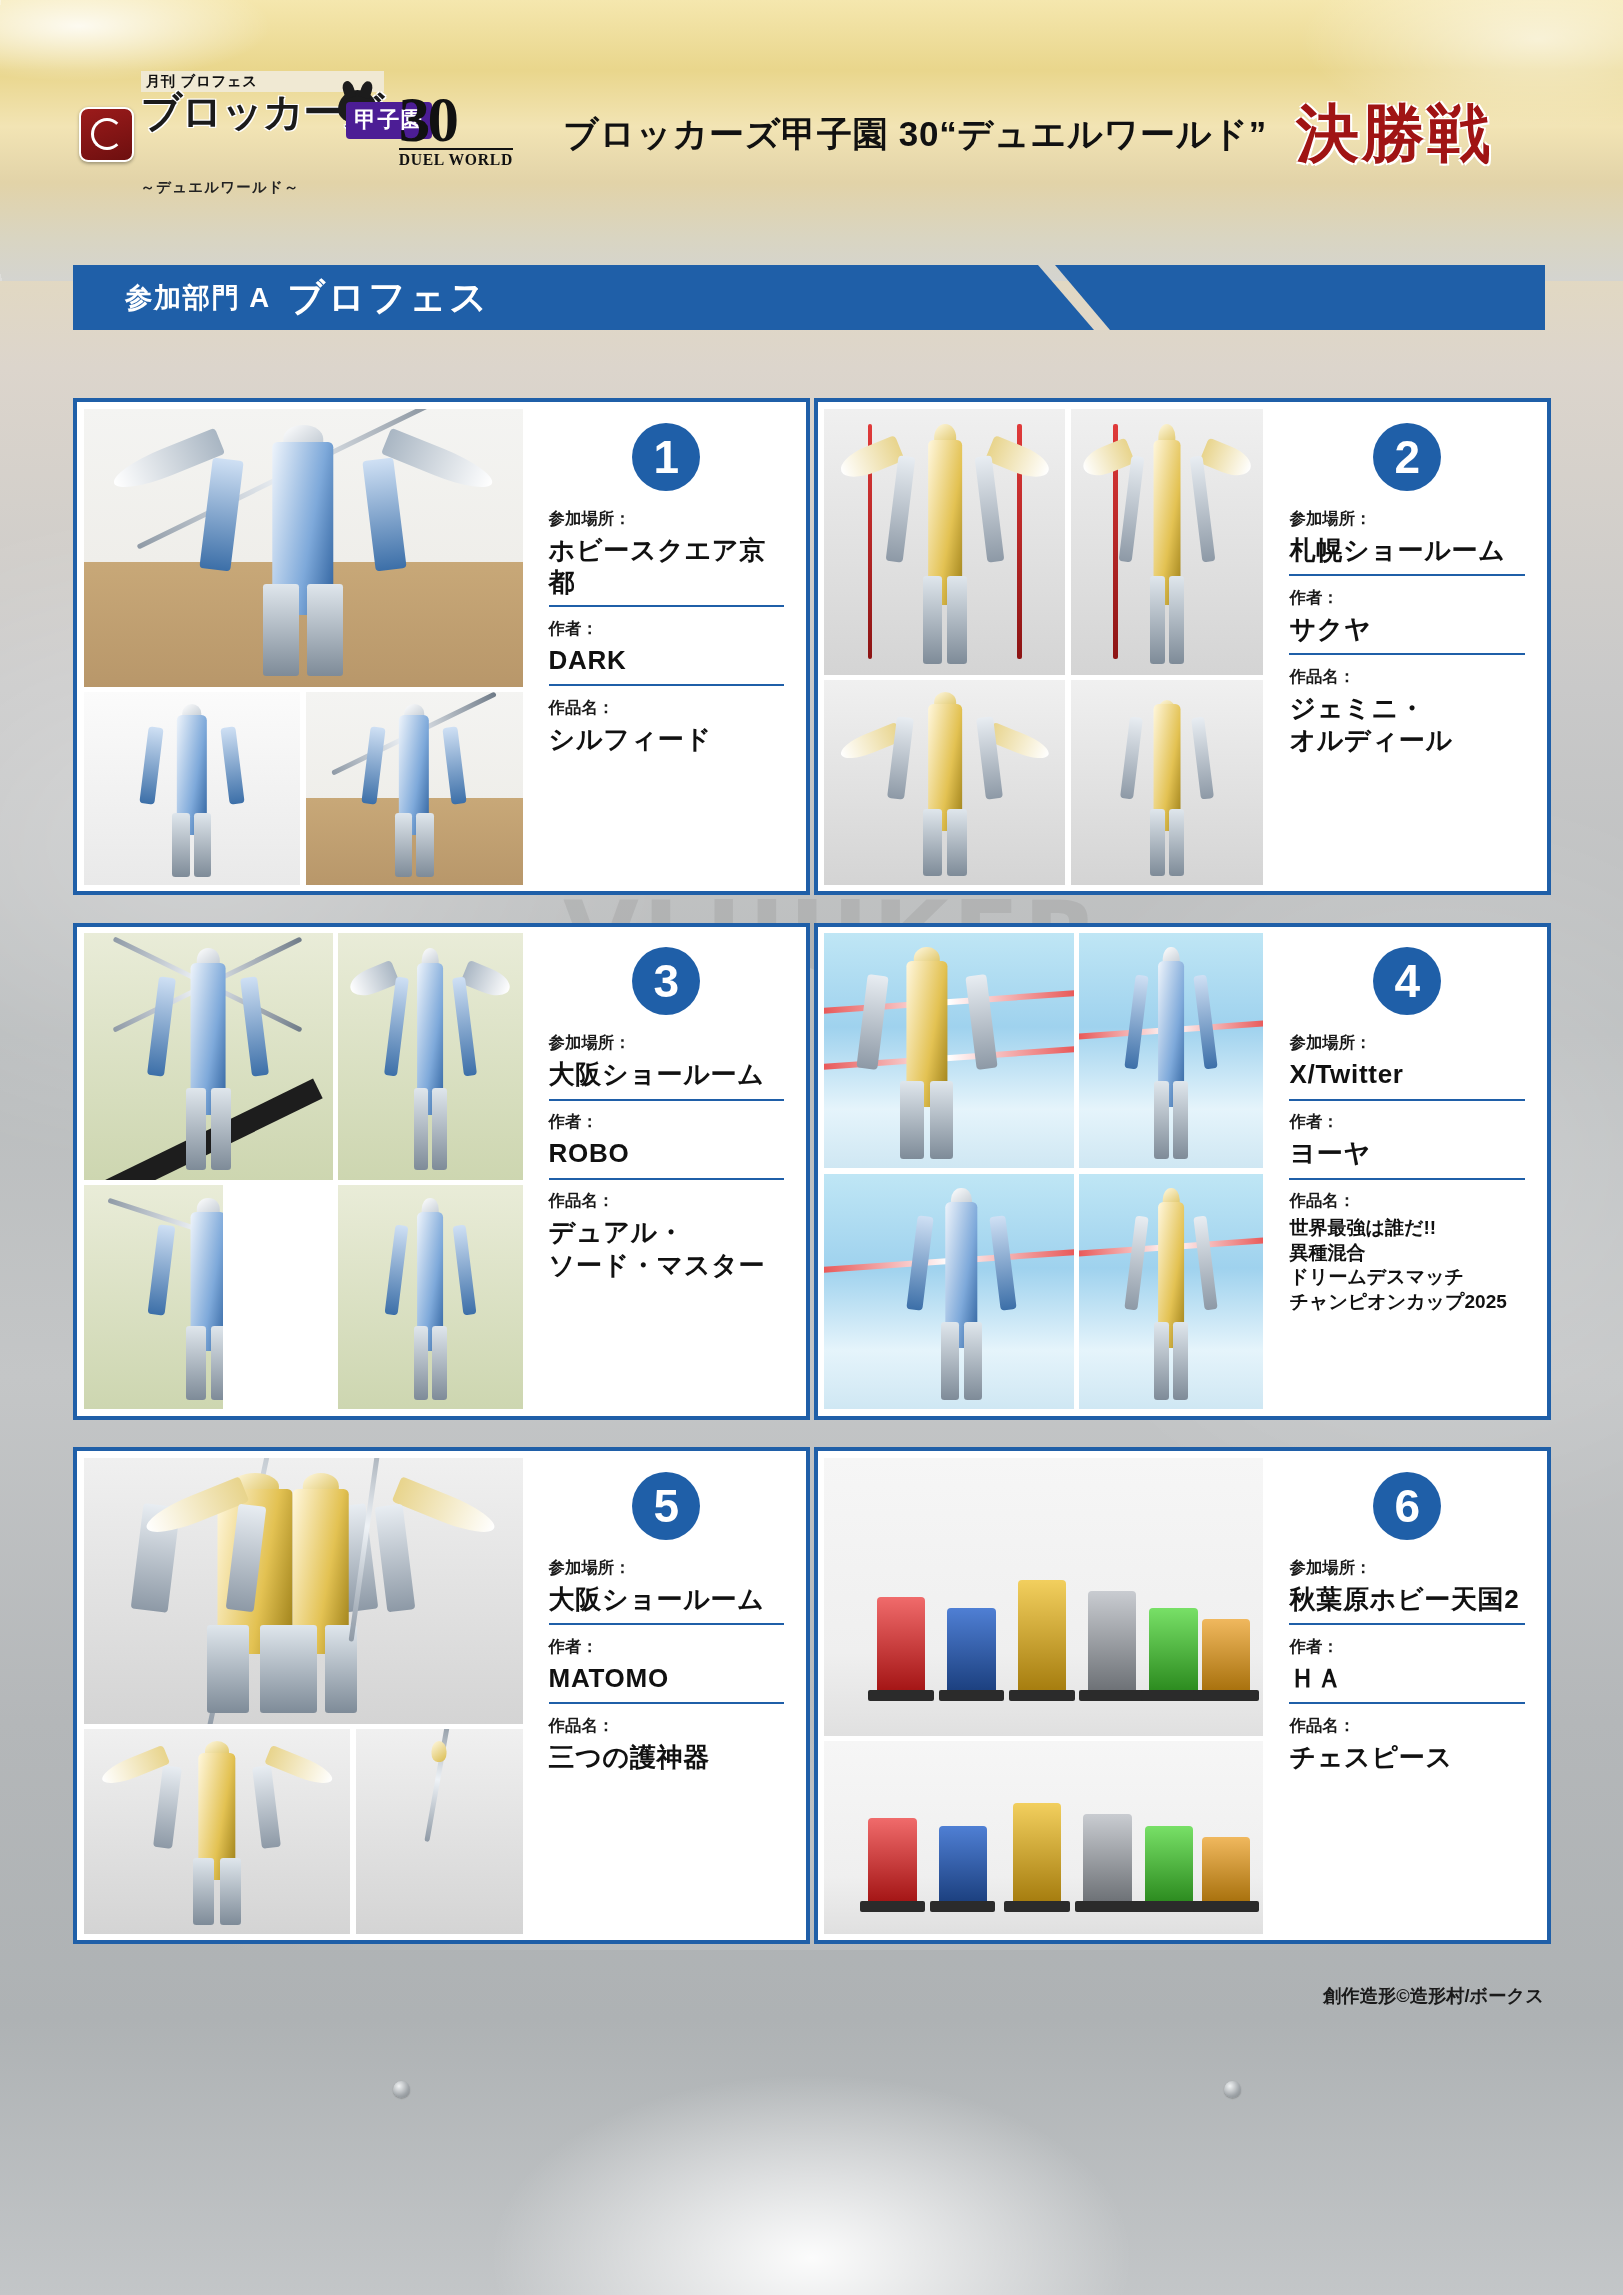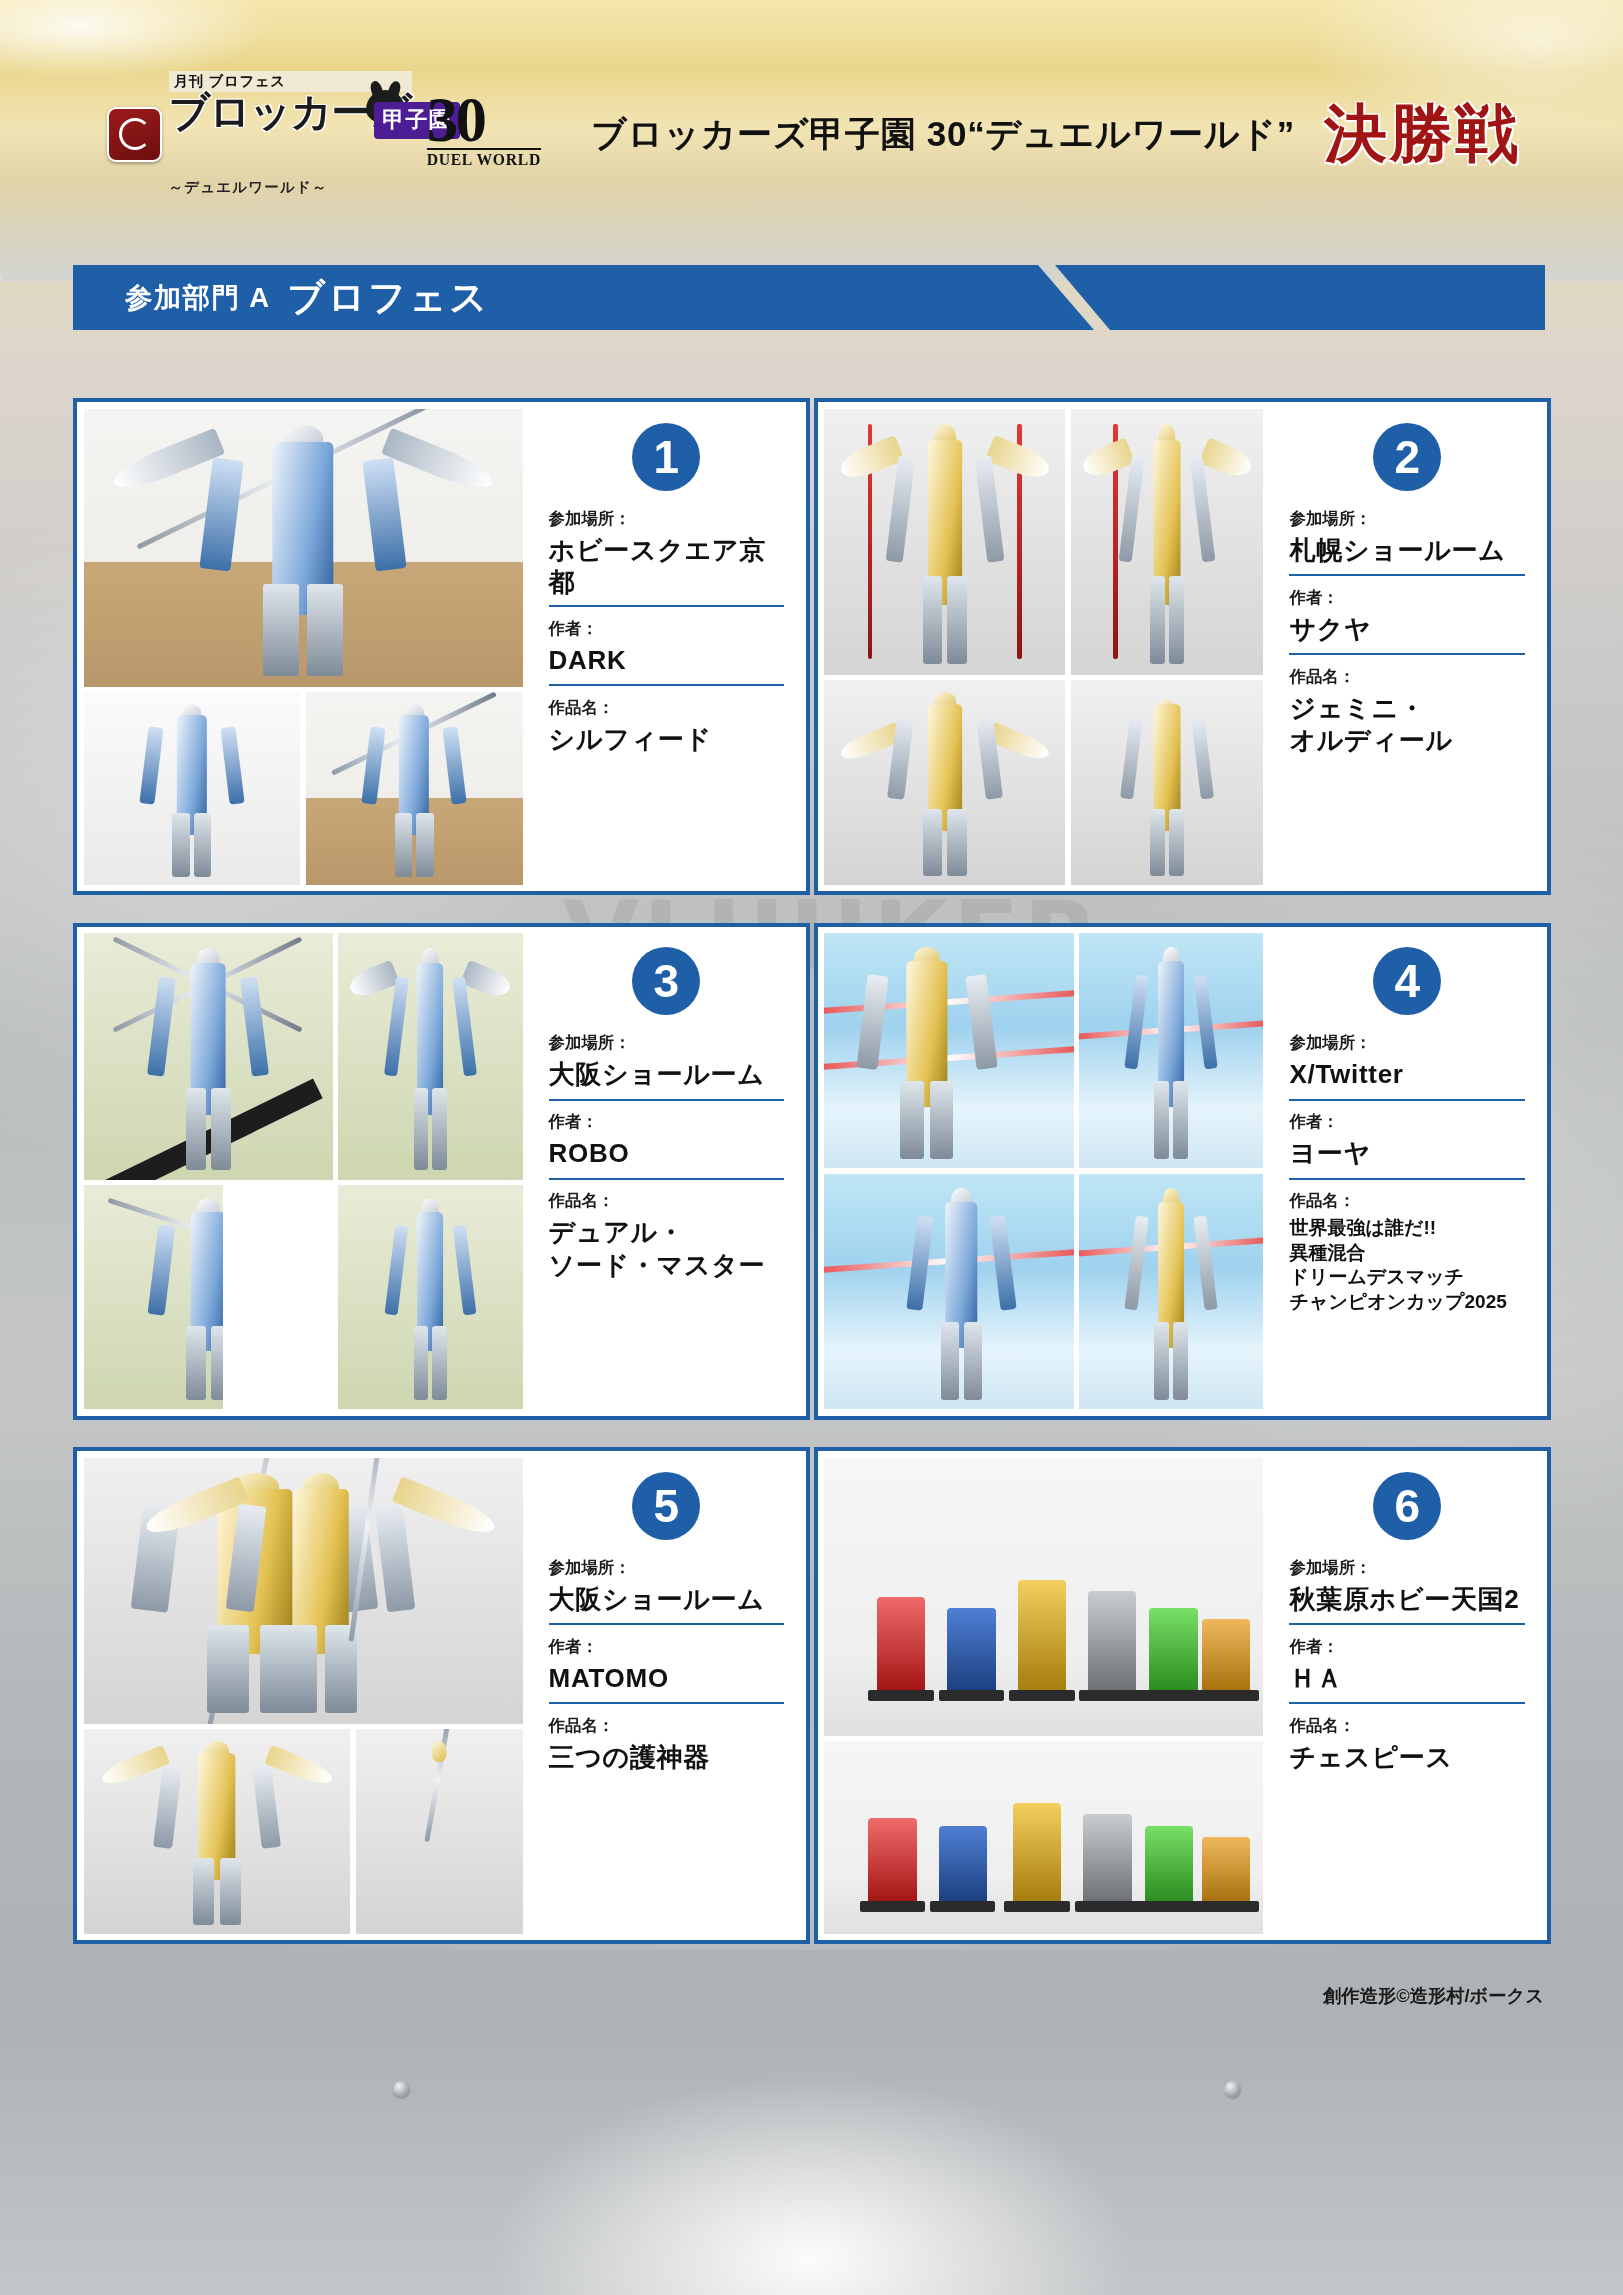--- a/index.html
+++ b/index.html
@@ -68,21 +68,21 @@
     box-shadow: 0 0.7px 1.3px rgba(0,0,0,.25);
   }
 
   
   .header {
     position: absolute;
     top: 72px; left: 0; right: 0;
     height: 124px;
     display: flex;
     align-items: center;
-    padding-left: 107px;
+    padding-left: 79px;
   }
   .logo-block {
     position: relative;
     width: 458px;
     height: 111px;
     display: flex;
     align-items: center;
   }
   .logo-badge {
     width: 55px; height: 55px;

